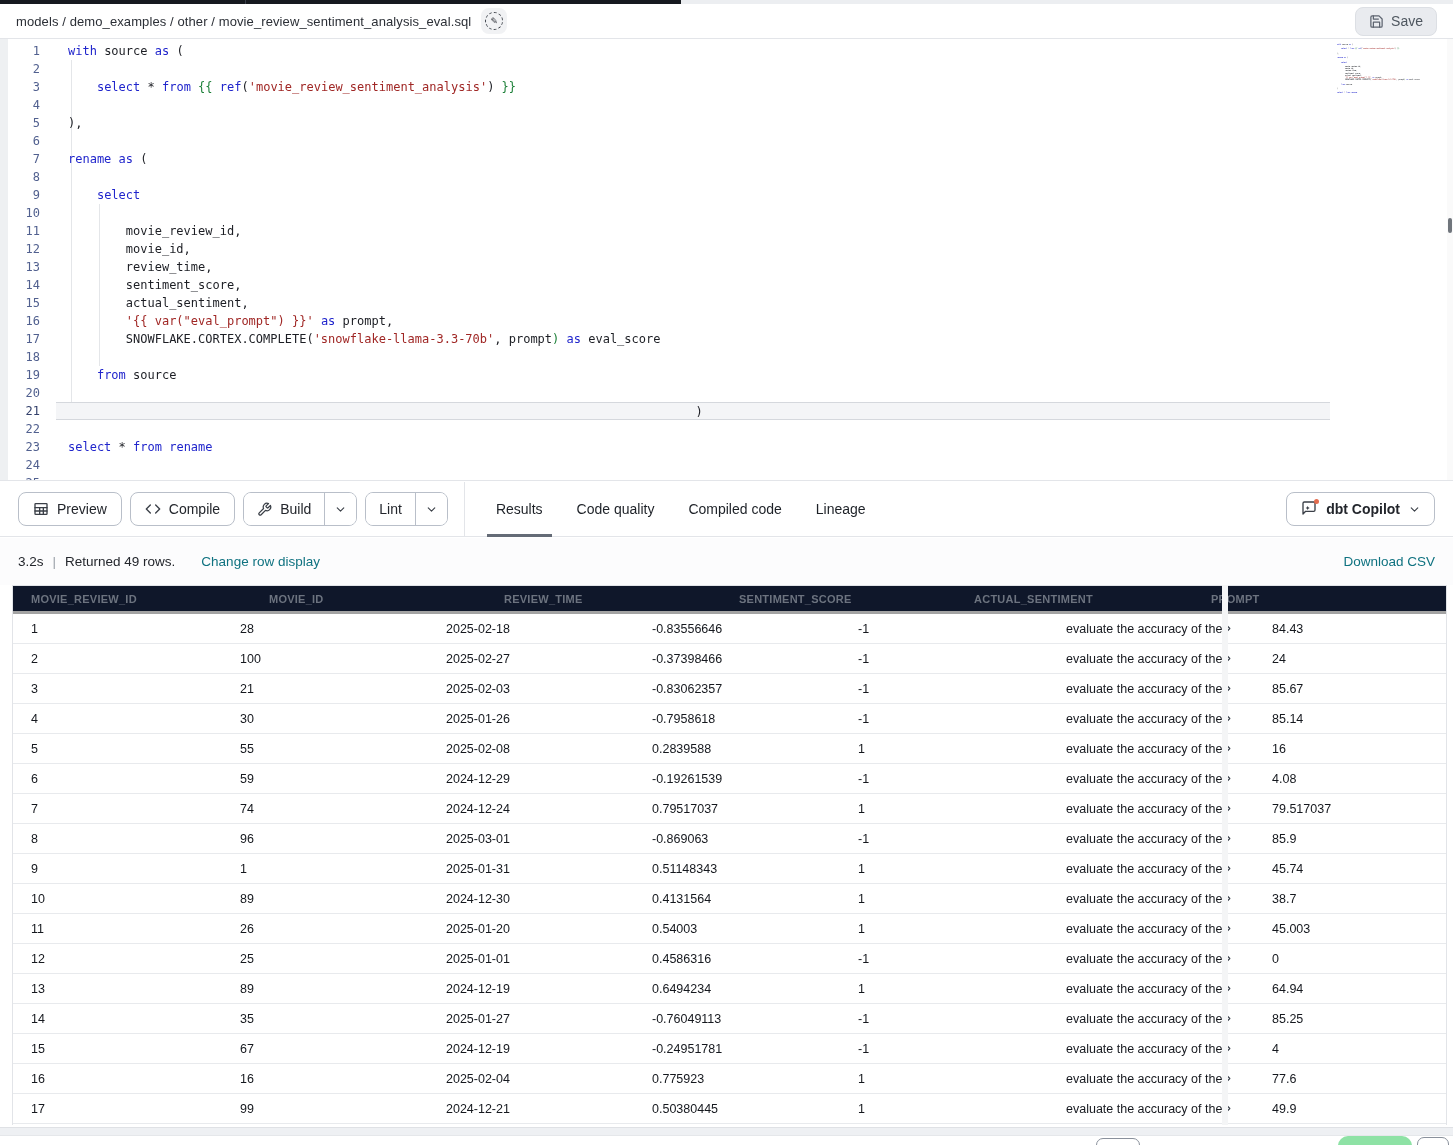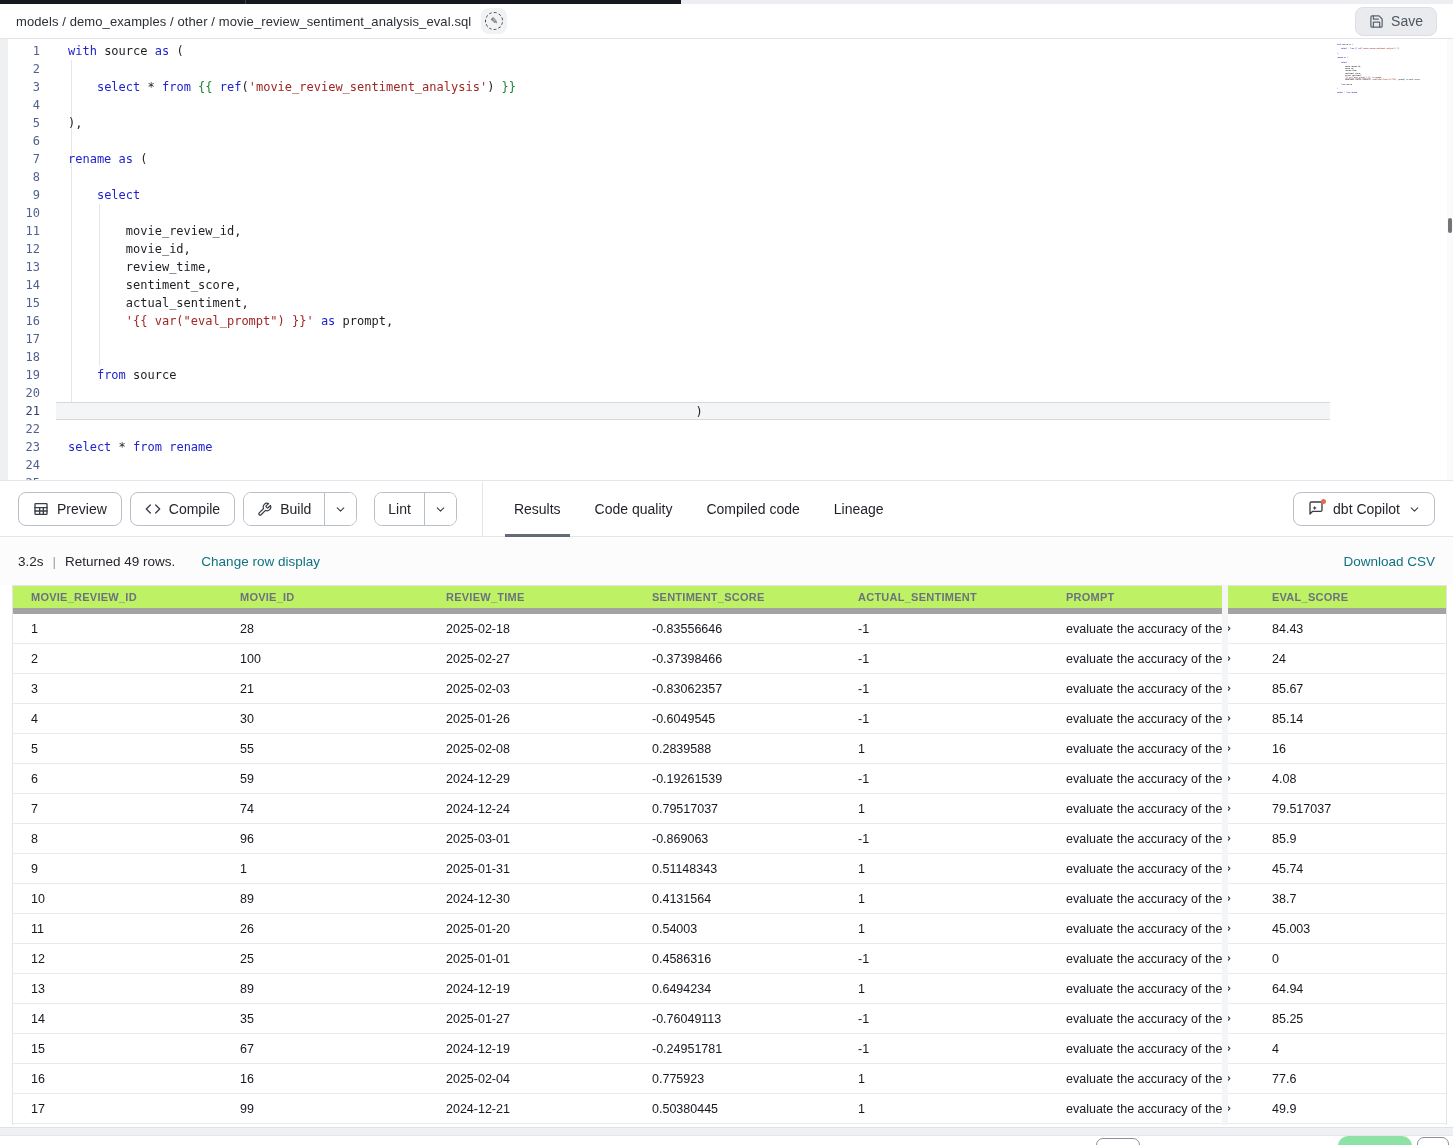--- a/index.html
+++ b/index.html
@@ -46,46 +46,46 @@
 
   .editor-scrollbar { position:absolute; right:0; top:0; width:6px; height:442px; background:#fafafa; }
   .editor-thumb { position:absolute; right:1px; top:179px; width:4px; height:15px; background:#70757c; border-radius:2px; }
 
   
   .toolbar { position:absolute; left:0; top:482px; width:1453px; height:55px; background:#fff;
              border-bottom:1px solid #e3e5e9; display:flex; align-items:center; padding:0 18px; }
   .tb-btn { height:34px; background:#fff; border:1px solid #b9bfc9; border-radius:8px; display:flex;
             align-items:center; gap:8px; padding:0 14px; font-size:14px; color:#23262c; margin-right:8px; }
   .tb-btn svg { stroke:#3a3f47; }
-  .split { display:flex; margin-right:17px; border:1px solid #b9bfc9; border-radius:8px; height:34px; overflow:hidden; }
+  .split { display:flex; margin-right:8px; border:1px solid #b9bfc9; border-radius:8px; height:34px; overflow:hidden; }
   .split .main { display:flex; align-items:center; gap:8px; padding:0 13px; font-size:14px; color:#23262c; background:#fff; }
   .split .chev { width:32px; display:flex; align-items:center; justify-content:center; border-left:1px solid #b9bfc9; background:#fff; }
   .tb-divider { width:1px; height:55px; background:#e3e5e9; margin:0 14px 0 8px; }
   .tabs { display:flex; height:55px; align-items:center; }
   .tab { position:relative; height:55px; display:flex; align-items:center; padding:0 17px; font-size:14px; color:#1d2127; }
   .tab.active::after { content:""; position:absolute; left:8px; right:8px; bottom:0; height:3px; background:#646b76; }
   .copilot-btn { margin-left:auto; height:34px; background:#fff; border:1px solid #b9bfc9; border-radius:8px;
-                 display:flex; align-items:center; gap:8px; padding:16px 13px; font-size:14px; color:#23262c; }
+                 display:flex; align-items:center; gap:8px; padding:16px 13px; font-size:14px; color:#23262c;font-weight:bold; }
   .copilot-icon { position:relative; width:18px; height:18px; }
   .copilot-icon svg { stroke:#3a3f47; }
   .copilot-dot { position:absolute; right:-1px; top:-1px; width:5px; height:5px; border-radius:50%; background:#e36c4e; }
 
   
   .status-row { position:absolute; left:0; top:538px; width:1453px; height:47px; background:#fcfcfd;
                 display:flex; align-items:center; padding:0 18px; }
   .status-text { font-size:13.5px; color:#23262c; display:flex; align-items:center; gap:9px; }
   .status-sep { color:#9aa0a9; }
   .link { font-size:13.5px; color:#0f7280; }
   .crd { margin-left:26px; }
   .dlc { margin-left:auto; }
 
   .rtable { position:absolute; left:12px; top:585px; width:1435px; height:540px; border:1px solid #e2e4e8;
             border-bottom:none; background:#fff; overflow:hidden; }
   .trow, .thead { display:grid; grid-template-columns:209px 206px 206px 206px 208px 206px 1fr; align-items:center; }
-  .thead { height:28px; background:#bef264; border-bottom:6px solid #a3a3a3; }
+  .thead { height:28px; background:#0f172a; border-bottom:3px solid #a3a3a3;gap:29px; }
   .th { font-size:11px; font-weight:700; letter-spacing:.25px; color:#6c737f; padding-left:18px;
         white-space:nowrap; overflow:hidden; }
   .trow { height:30px; border-bottom:1px solid #e8eaed; background:#fff; }
   .td { font-size:12.5px; color:#15181e; padding-left:18px; white-space:nowrap; overflow:hidden; }
   .td.prompt { display:flex; align-items:center; padding-right:20px; }
   .prompt-text { overflow:hidden; white-space:nowrap; }
   .prompt-chev { margin-left:auto; display:flex; align-items:center; }
   .prompt-chev svg { stroke:#3a414b; }
 
   .table-scrollbar { position:absolute; right:0; top:585px; width:6px; height:540px; background:#f4f5f6; }
@@ -188,20 +188,21 @@
         <div class="code-line">
           <span class="ln">15</span>
           <span class="ct"><span class="pl">        actual_sentiment,</span></span>
         </div>
         <div class="code-line">
           <span class="ln">16</span>
           <span class="ct"><span class="pl">        </span><span class="st">'{{ var("eval_prompt") }}'</span><span class="pl"> </span><span class="kw">as</span><span class="pl"> prompt,</span></span>
         </div>
         <div class="code-line">
           <span class="ln">17</span>
+          <span class="ct"><span class="pl">        SNOWFLAKE.CORTEX.COMPLETE(</span><span class="st">'snowflake-llama-3.3-70b'</span><span class="pl">, prompt</span><span class="jj">)</span><span class="pl"> </span><span class="kw">as</span><span class="pl"> eval_score</span></span>
         </div>
         <div class="code-line">
           <span class="ln">18</span>
           <span class="ct"></span>
         </div>
         <div class="code-line">
           <span class="ln">19</span>
           <span class="ct"><span class="pl">    </span><span class="kw">from</span><span class="pl"> source</span></span>
         </div>
         <div class="code-line">
@@ -390,21 +391,21 @@
                 <polyline points="9 18 15 12 9 6"></polyline>
               </svg>
             </span>
           </div>
           <div class="td">85.67</div>
         </div>
         <div class="trow">
           <div class="td">4</div>
           <div class="td">30</div>
           <div class="td">2025-01-26</div>
-          <div class="td">-0.6049545</div>
+          <div class="td">-0.7958618</div>
           <div class="td">-1</div>
           <div class="td prompt">
             <span class="prompt-text">evaluate the accuracy of the res…</span>
             <span class="prompt-chev">
               <svg width="11" height="11" viewBox="0 0 24 24" fill="none" stroke-width="2.4" stroke-linecap="round" stroke-linejoin="round">
                 <polyline points="9 18 15 12 9 6"></polyline>
               </svg>
             </span>
           </div>
           <div class="td">85.14</div>

